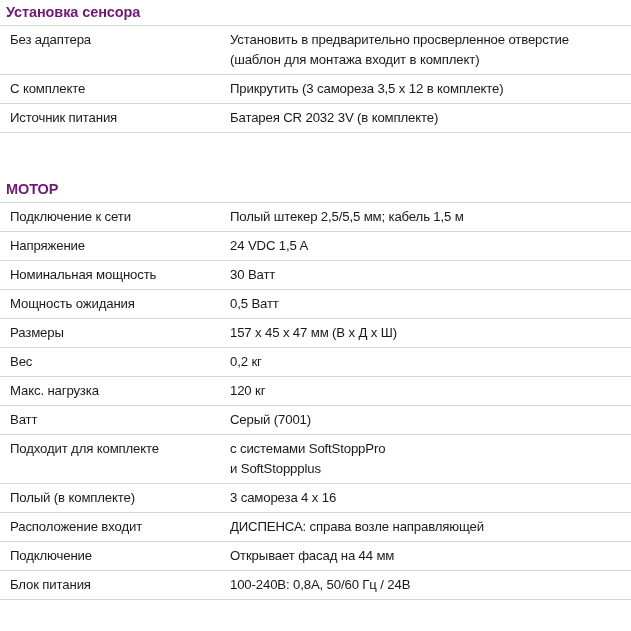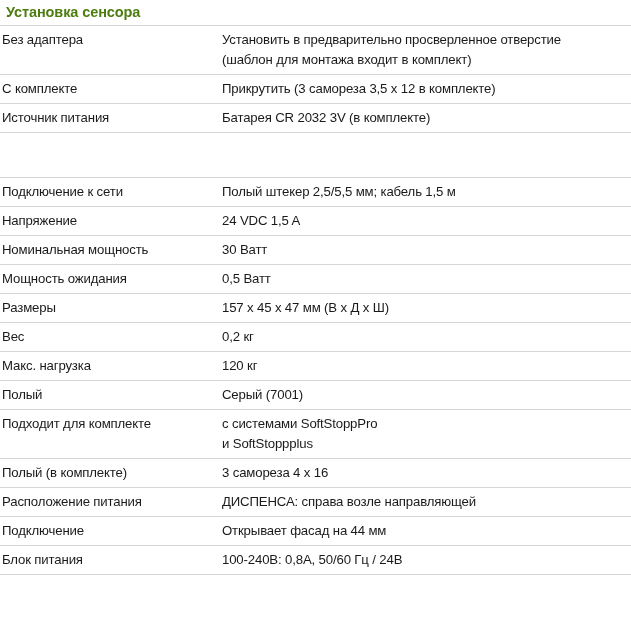--- a/index.html
+++ b/index.html
@@ -27,21 +27,21 @@
     width: 631px;
   }
 
   .block-gap {
     height: 44px;
   }
 
   .section-title {
     font-size: 14.5px;
     font-weight: bold;
-    color: #4d7c0f;
+    color: #701a75;
     letter-spacing: -0.1px;
     padding: 3px 0 4px 6px;
     line-height: 18px;
     white-space: nowrap;
   }
 
   .spec-table {
     width: 631px;
     border-collapse: collapse;
     table-layout: fixed;
@@ -58,21 +58,21 @@
     font-size: 13.2px;
     line-height: 20px;
     color: #1a1a1a;
     vertical-align: top;
     padding: 4px 4px 4px 0;
     letter-spacing: -0.15px;
   }
 
   td.cell-label {
     width: 216px;
-    padding-left: 2px;
+    padding-left: 10px;
     white-space: nowrap;
   }
 
   td.cell-value {
     width: 415px;
     padding-left: 0px;
   }
 
   .val-line {
     display: block;
@@ -107,20 +107,21 @@
             <span class="val-line">Батарея CR 2032 3V (в комплекте)</span>
           </td>
         </tr>
       </tbody>
     </table>
   </div>
 
   <div class="block-gap"></div>
 
   <div class="spec-block">
+    <div class="section-title">МОТОР</div>
     <table class="spec-table">
       <tbody>
         <tr>
           <td class="cell-label">Подключение к сети</td>
           <td class="cell-value">
             <span class="val-line">Полый штекер 2,5/5,5 мм; кабель 1,5 м</span>
           </td>
         </tr>
         <tr>
           <td class="cell-label">Напряжение</td>
@@ -152,40 +153,40 @@
             <span class="val-line">0,2 кг</span>
           </td>
         </tr>
         <tr>
           <td class="cell-label">Макс. нагрузка</td>
           <td class="cell-value">
             <span class="val-line">120 кг</span>
           </td>
         </tr>
         <tr>
-          <td class="cell-label">Полый</td>
+          <td class="cell-label">Ватт</td>
           <td class="cell-value">
             <span class="val-line">Серый (7001)</span>
           </td>
         </tr>
         <tr>
           <td class="cell-label">Подходит для комплекте</td>
           <td class="cell-value">
             <span class="val-line">с системами SoftStoppPro</span>
             <span class="val-line">и SoftStoppplus</span>
           </td>
         </tr>
         <tr>
           <td class="cell-label">Полый (в комплекте)</td>
           <td class="cell-value">
             <span class="val-line">3 самореза 4 х 16</span>
           </td>
         </tr>
         <tr>
-          <td class="cell-label">Расположение питания</td>
+          <td class="cell-label">Расположение входит</td>
           <td class="cell-value">
             <span class="val-line">ДИСПЕНСА: справа возле направляющей</span>
           </td>
         </tr>
         <tr>
           <td class="cell-label">Подключение</td>
           <td class="cell-value">
             <span class="val-line">Открывает фасад на 44 мм</span>
           </td>
         </tr>

